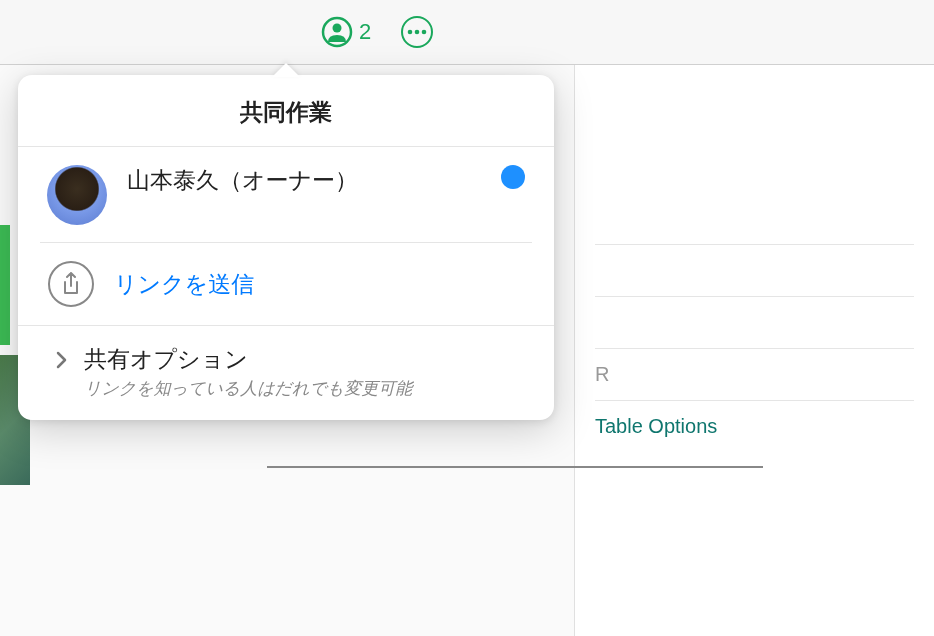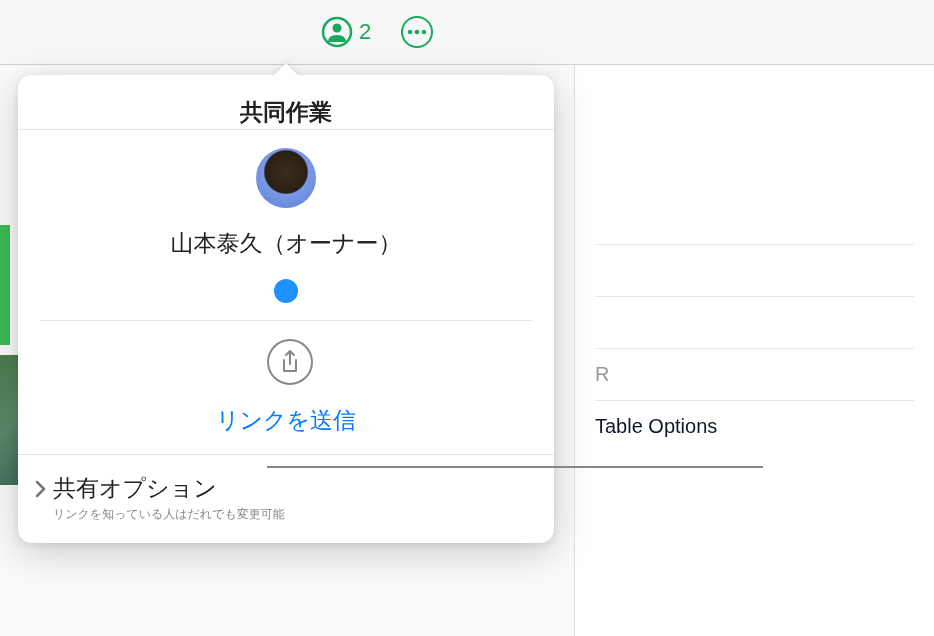--- a/index.html
+++ b/index.html
@@ -105,33 +105,32 @@
       left: 254px;
       width: 0;
       height: 0;
       border-left: 14px solid transparent;
       border-right: 14px solid transparent;
       border-bottom: 14px solid #fff;
       filter: drop-shadow(0 -2px 2px rgba(0,0,0,0.08));
     }
     .popover-header {
       text-align: center;
-      padding: 22px 0 1px;
+      padding: 22px 0 18px;
       font-size: 23px;
       font-weight: 600;
       color: #222;
       border-bottom: 1px solid #e5e5e5;
     }
     .participant-row {
       display: flex;
-      align-items: center;
-      padding: 18px 18px;
+      align-items: flex-start;
+      padding: 18px 29px;
       gap: 20px;
       position: relative;
-      flex-direction: column;
     }
     .participant-row::after {
       content: "";
       position: absolute;
       left: 110px;
       right: 22px;
       bottom: 0;
       height: 1px;
       background: #e5e5e5;
     }
@@ -167,58 +166,58 @@
       height: 24px;
       border-radius: 50%;
       flex-shrink: 0;
     }
     .action-row {
       display: flex;
       align-items: center;
       padding: 18px 22px;
       gap: 20px;
       border-bottom: 1px solid #e5e5e5;
-      flex-direction: column;
     }
     .share-icon-circle {
       width: 46px;
       height: 46px;
       border: 2px solid #888;
       border-radius: 50%;
       display: flex;
       align-items: center;
       justify-content: center;
       flex-shrink: 0;
       margin-left: 8px;
     }
     .action-label {
       font-size: 23px;
       color: #007aff;
     }
     .options-row {
-      padding: 18px 15px 20px;
+      padding: 18px 36px 20px;
       display: flex;
       align-items: flex-start;
-      gap: 6px;
+      gap: 16px;
     }
     .chevron-right {
       margin-top: 6px;
       flex-shrink: 0;
     }
     .options-text {
       flex: 1;
     }
     .options-title {
       font-size: 23px;
       color: #222;
     }
     .options-sub {
-      font-size: 12px;
+      font-size: 17px;
       color: #888;
       margin-top: 2px;
+      font-style: italic;
     }
     .callout-line {
       position: absolute;
       left: 267px;
       top: 466px;
       width: 496px;
       height: 2px;
       background: #888;
     }
   </style>
@@ -245,21 +244,21 @@
   </div>
   <div class="bg-content">
     <div class="bg-green-bar"></div>
     <div class="bg-thumb"></div>
   </div>
   <div class="bg-sidebar-right">
     <div class="bg-sidebar-item" style="height:160px;"></div>
     <div class="bg-sidebar-item">&nbsp;</div>
     <div class="bg-sidebar-item">&nbsp;</div>
     <div class="bg-sidebar-item"><span>R</span></div>
-    <div class="bg-sidebar-item" style="border:none;color:#0f172a;"><span>Table Options</span></div>
+    <div class="bg-sidebar-item" style="border:none;color:#0f766e;"><span>Table Options</span></div>
   </div>
 </div>
 
 <div class="popover">
   <div class="popover-arrow"></div>
   <div class="popover-header">共同作業</div>
 
   <div id="participants-container">
       <div class="participant-row">
         <div class="avatar avatar-1"></div>

